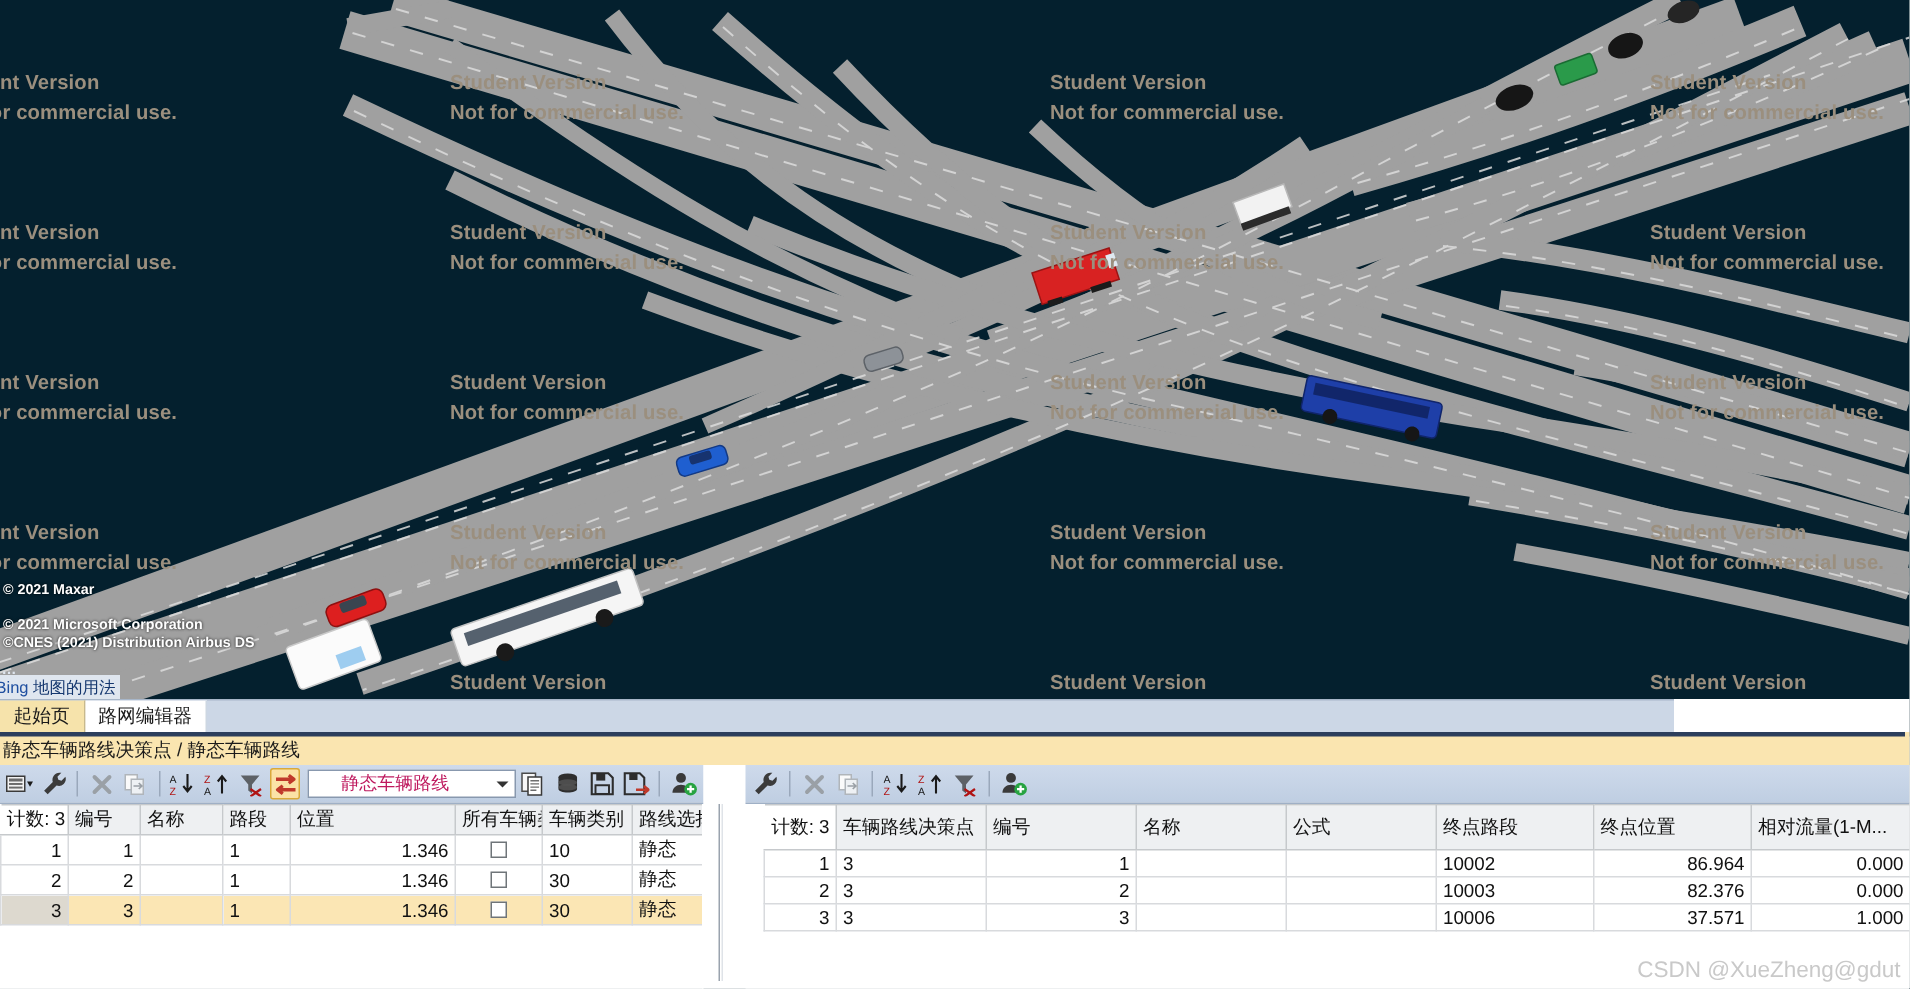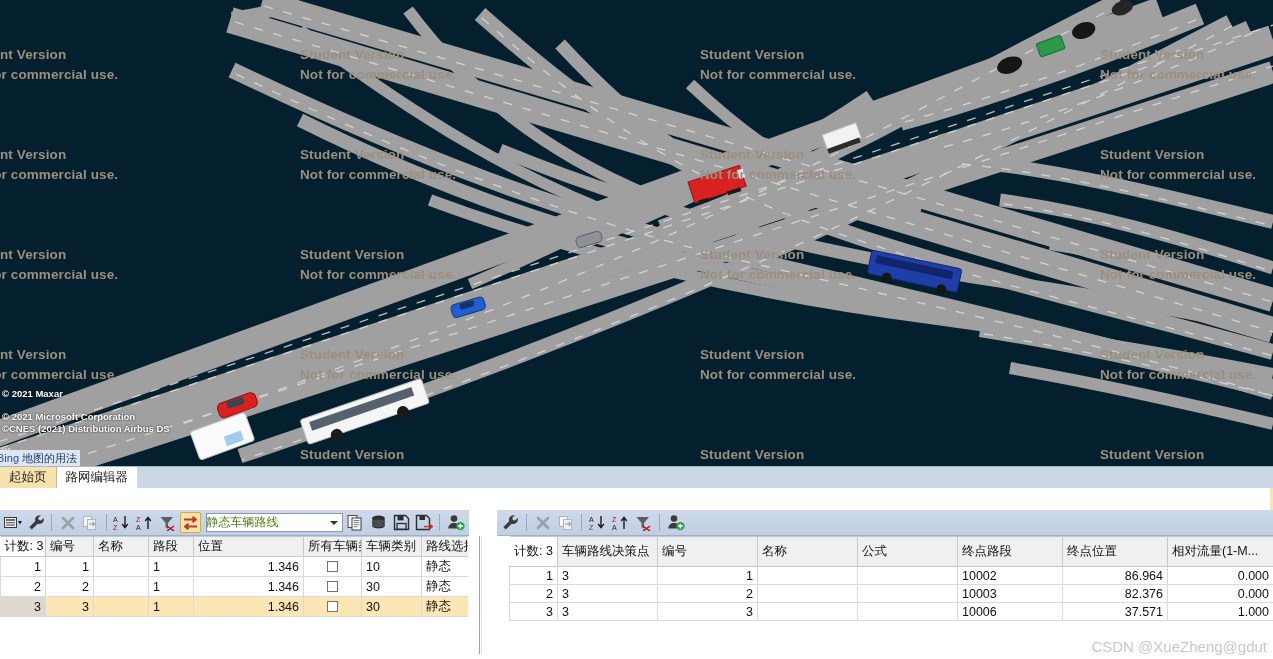--- a/index.html
+++ b/index.html
@@ -53,21 +53,21 @@
   }
   #bing-link .cn { color: #16386f; margin-top: 10px; }
   #ellipsis {
     position: absolute; left: 1px; top: 441px;
     color: #dfe6ef; font-size: 10px; font-weight: bold;
   }
 
   
   #tabstrip {
     position: absolute; left: 0; top: 466px;
-    width: 1273px; height: 22px;
+    width: 1116px; height: 22px;
     background: #ccd7e6;
     border-top: 1px solid #a7b6c9;
     display: flex; align-items: flex-end;
     padding-left: 0;
   }
   .tab {
     height: 21px; line-height: 21px;
     padding: 0 9px;
     font-size: 12.5px;
     color: #1a1a1a;
@@ -125,21 +125,21 @@
     cursor: default; border: 1px solid transparent; border-radius: 2px;
   }
   .tb-btn.sel { background: #fbe2a6; border: 1px solid #d9a93a; }
   .tb-sep { width: 1px; height: 17px; background: #9aa8bb; margin: 0 3px; }
 
   .combo {
     position: relative;
     height: 19px; width: 140px;
     background: #ffffff; border: 1px solid #8898ae;
     display: flex; align-items: center;
-    font-size: 12px; color: #4d7c0f; padding-left: 0;
+    font-size: 12px; color: #be185d; padding-left: 21px;
     margin-left: 3px;
   }
   .combo .arrow {
     position: absolute; right: 4px; top: 7px;
     width: 0; height: 0;
     border-left: 4px solid transparent; border-right: 4px solid transparent;
     border-top: 4px solid #333;
   }
 
   
@@ -411,20 +411,21 @@
     <div id="bing-link">
       <span>Bing </span><span class="cn">地图的用法</span>
     </div>
   </div>
 
   <div id="tabstrip">
     <div class="tab">起始页</div>
     <div class="tab active">路网编辑器</div>
   </div>
 
+  <div id="breadcrumb">静态车辆路线决策点 / 静态车辆路线</div>
   <div id="right-edge-strip"></div>
 
   <div id="panels">
 
     <div class="panel" id="panel-left">
       <div class="toolbar">
 
         <div class="tb-btn" title="list">
           <svg width="18" height="16" viewBox="0 0 18 16">
             <rect x="0.5" y="2.5" width="12" height="10" fill="#f2f2f2" stroke="#3a3a3a"></rect>

